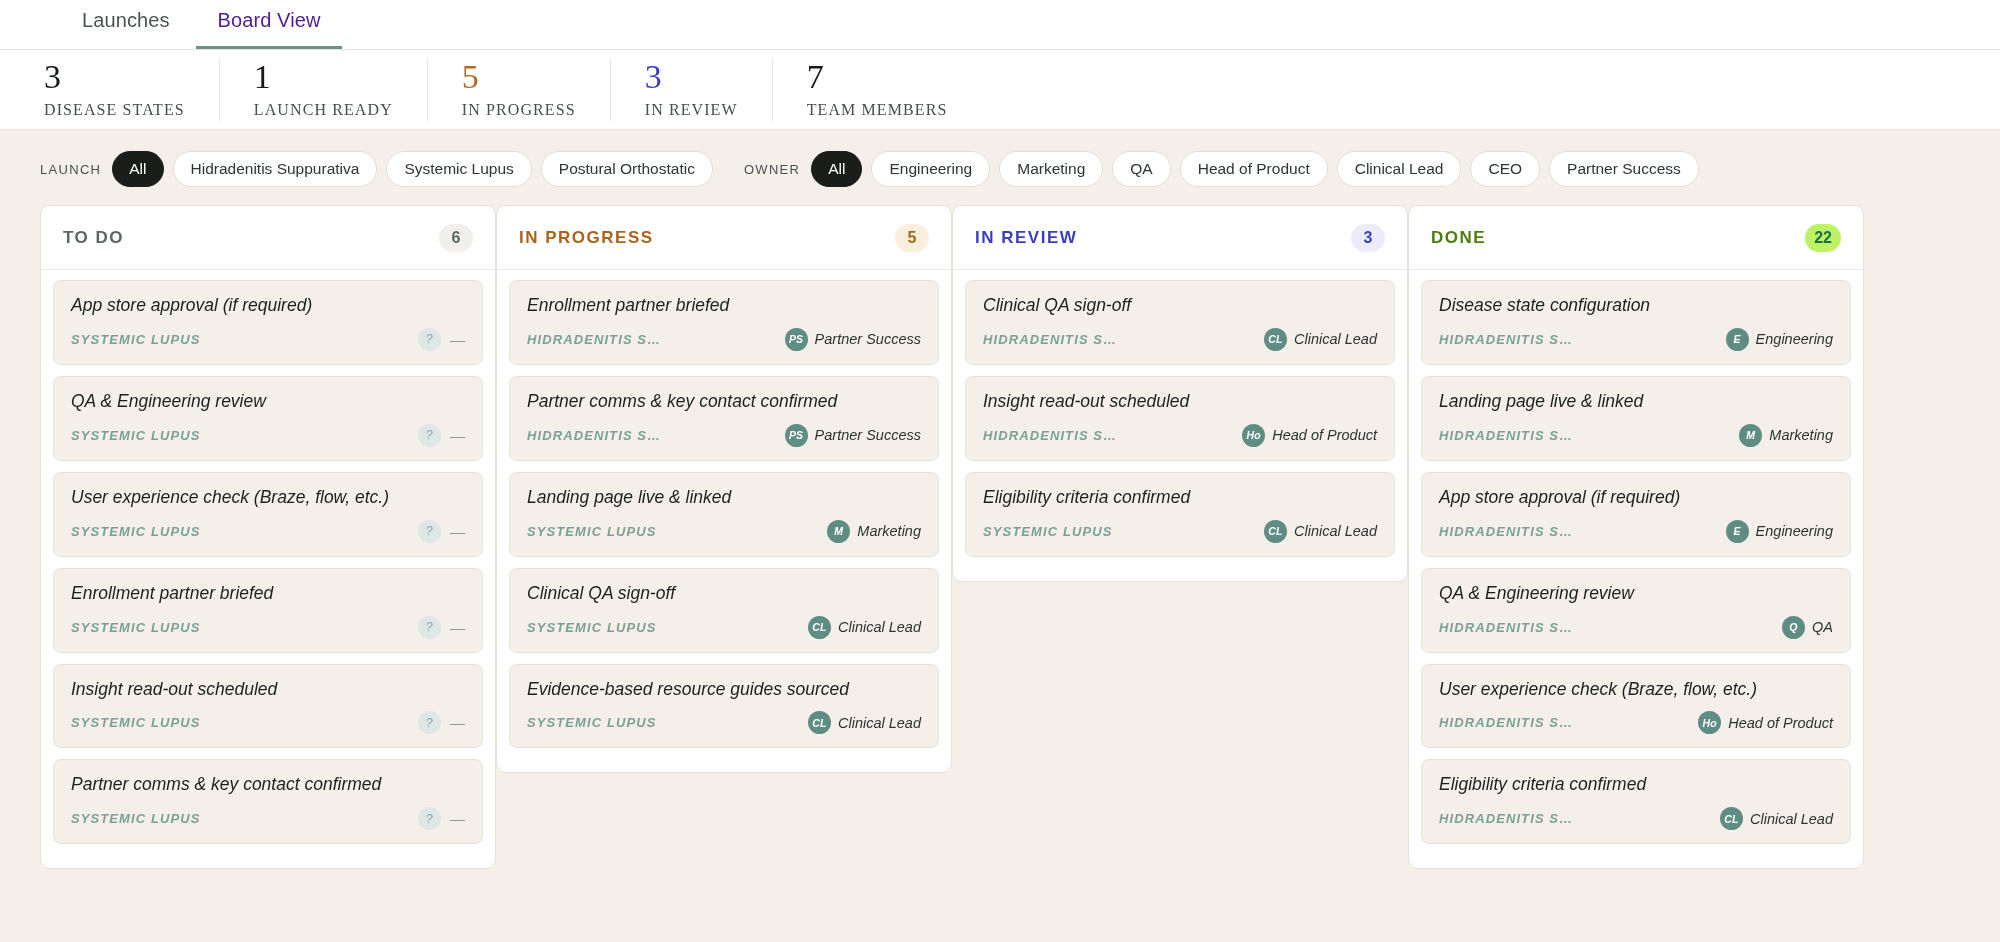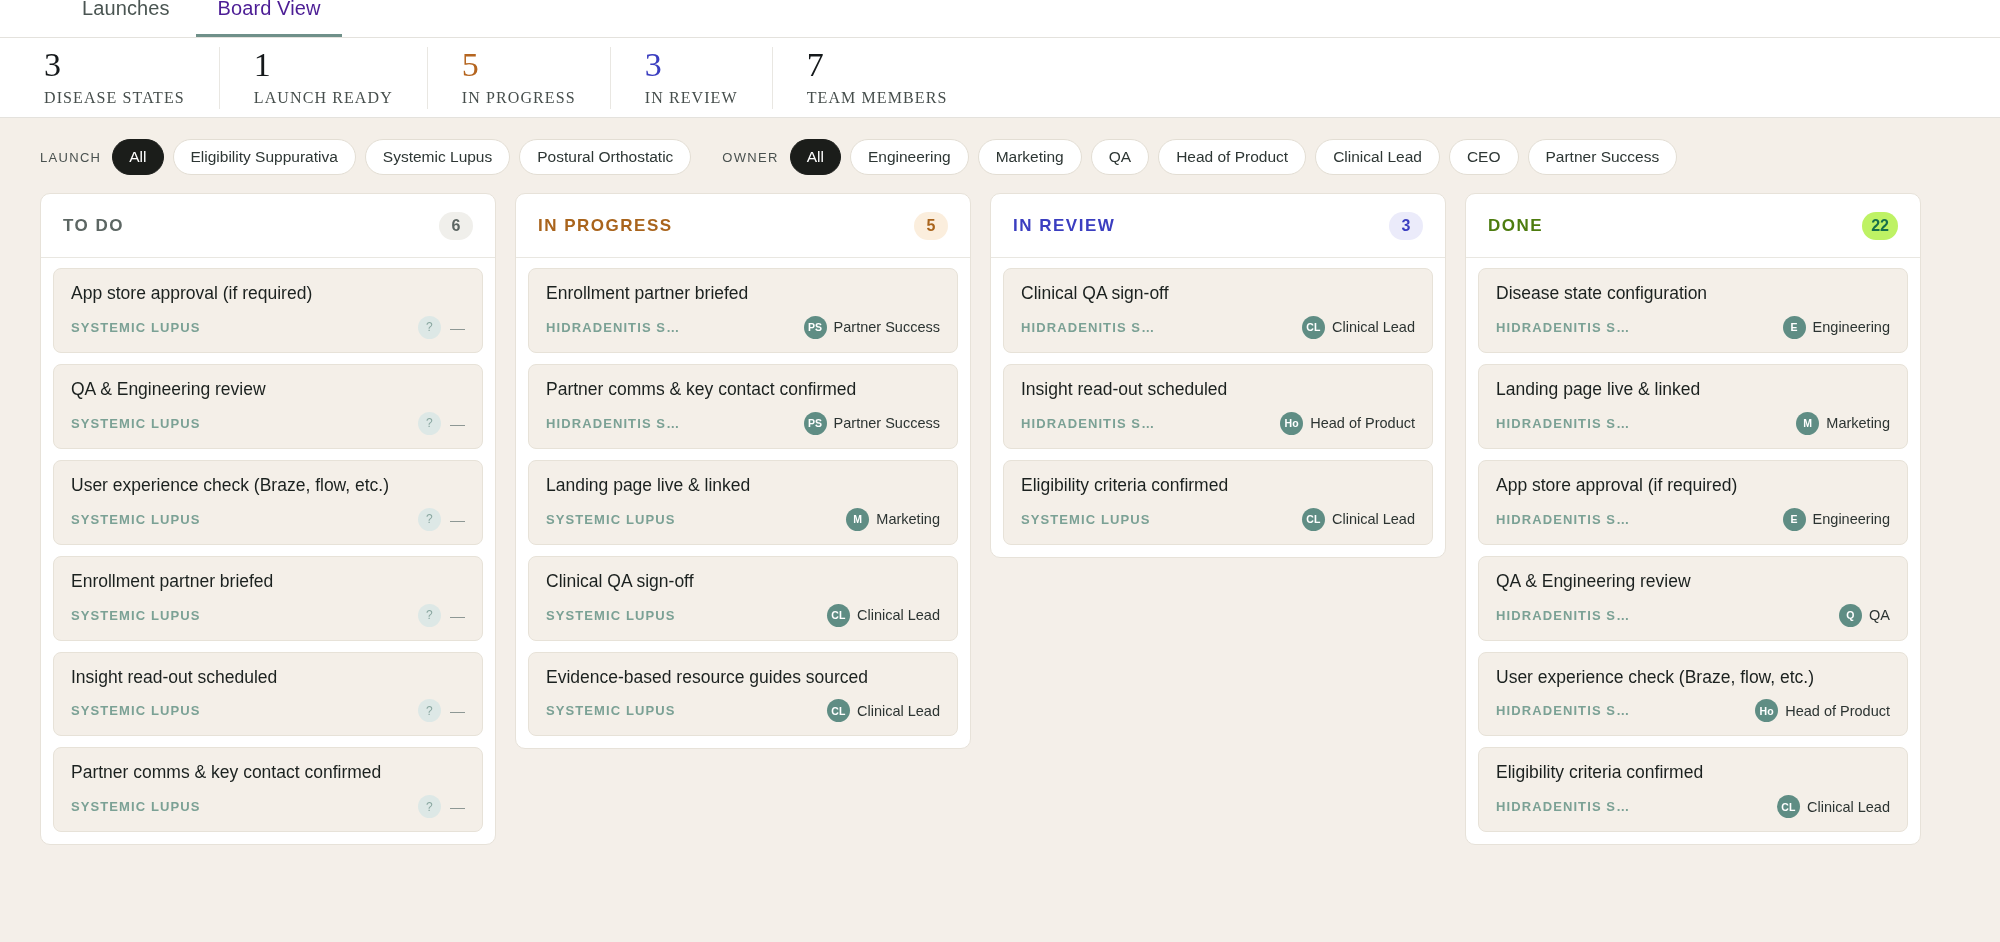--- a/index.html
+++ b/index.html
@@ -6,21 +6,21 @@
   html, body {
     width: 2000px; height: 942px;
     font-family: "Liberation Sans", sans-serif;
     background: #f4efe9;
     overflow: hidden;
   }
 
   
   .tabbar {
     background: #ffffff;
-    height: 38px;
+    height: 50px;
     display: flex;
     align-items: flex-end;
     padding-left: 60px;
     border-bottom: 1px solid #e4e2dd;
   }
   .tab {
     font-size: 20px;
     color: #4a5552;
     padding: 0 22px 14px 22px;
     margin-right: 4px;
@@ -103,21 +103,20 @@
   .chip.active {
     background: #1b1d1a;
     border-color: #1b1d1a;
     color: #ffffff;
     padding: 8px 16px;
   }
 
   
   .board {
     display: flex;
-    gap: 19px;
     padding: 13px 40px 0 40px;
     align-items: flex-start;
     height: calc(942px - 54px - 80px - 62px);
     overflow: hidden;
   }
   .column {
     background: #ffffff;
     border: 1px solid #e7e2d9;
     border-radius: 10px;
     width: 456px;
@@ -152,21 +151,21 @@
   
   .c-todo     .col-title { color: #5c6663; }
   .c-todo     .col-count { color: #5c6663; background: #f0efeb; }
   .c-progress .col-title { color: #a9641c; }
   .c-progress .col-count { color: #a9641c; background: #fbeedd; }
   .c-review   .col-title { color: #3b3ec0; }
   .c-review   .col-count { color: #3b3ec0; background: #ebebfa; }
   .c-done     .col-title { color: #4d7c0f; }
   .c-done     .col-count { color: #16704a; background: #bef264; text-align: center; }
 
-  .col-body { padding: 10px 12px 12px 12px; }
+  .col-body { padding: 10px 12px 24px 12px; font-style: italic; }
 
   .card {
     background: #f4efe8;
     border: 1px solid #e7e2d8;
     border-radius: 8px;
     padding: 14px 17px 13px 17px;
     margin-bottom: 11px;
   }
   .card:last-child { margin-bottom: 0; }
   .card-title {
@@ -252,21 +251,21 @@
     </div>
     <div class="stat">
       <div class="stat-value">7</div>
       <div class="stat-label">Team Members</div>
     </div>
   </div>
 
 <div class="filters" id="filters">
     <span class="filter-group-label">Launch</span>
     <div class="chip active">All</div>
-    <div class="chip">Eligibility Suppurativa</div>
+    <div class="chip">Hidradenitis Suppurativa</div>
     <div class="chip">Systemic Lupus</div>
     <div class="chip">Postural Orthostatic</div>
     <span class="filter-group-label owner">Owner</span>
     <div class="chip active">All</div>
     <div class="chip">Engineering</div>
     <div class="chip">Marketing</div>
     <div class="chip">QA</div>
     <div class="chip">Head of Product</div>
     <div class="chip">Clinical Lead</div>
     <div class="chip">CEO</div>

